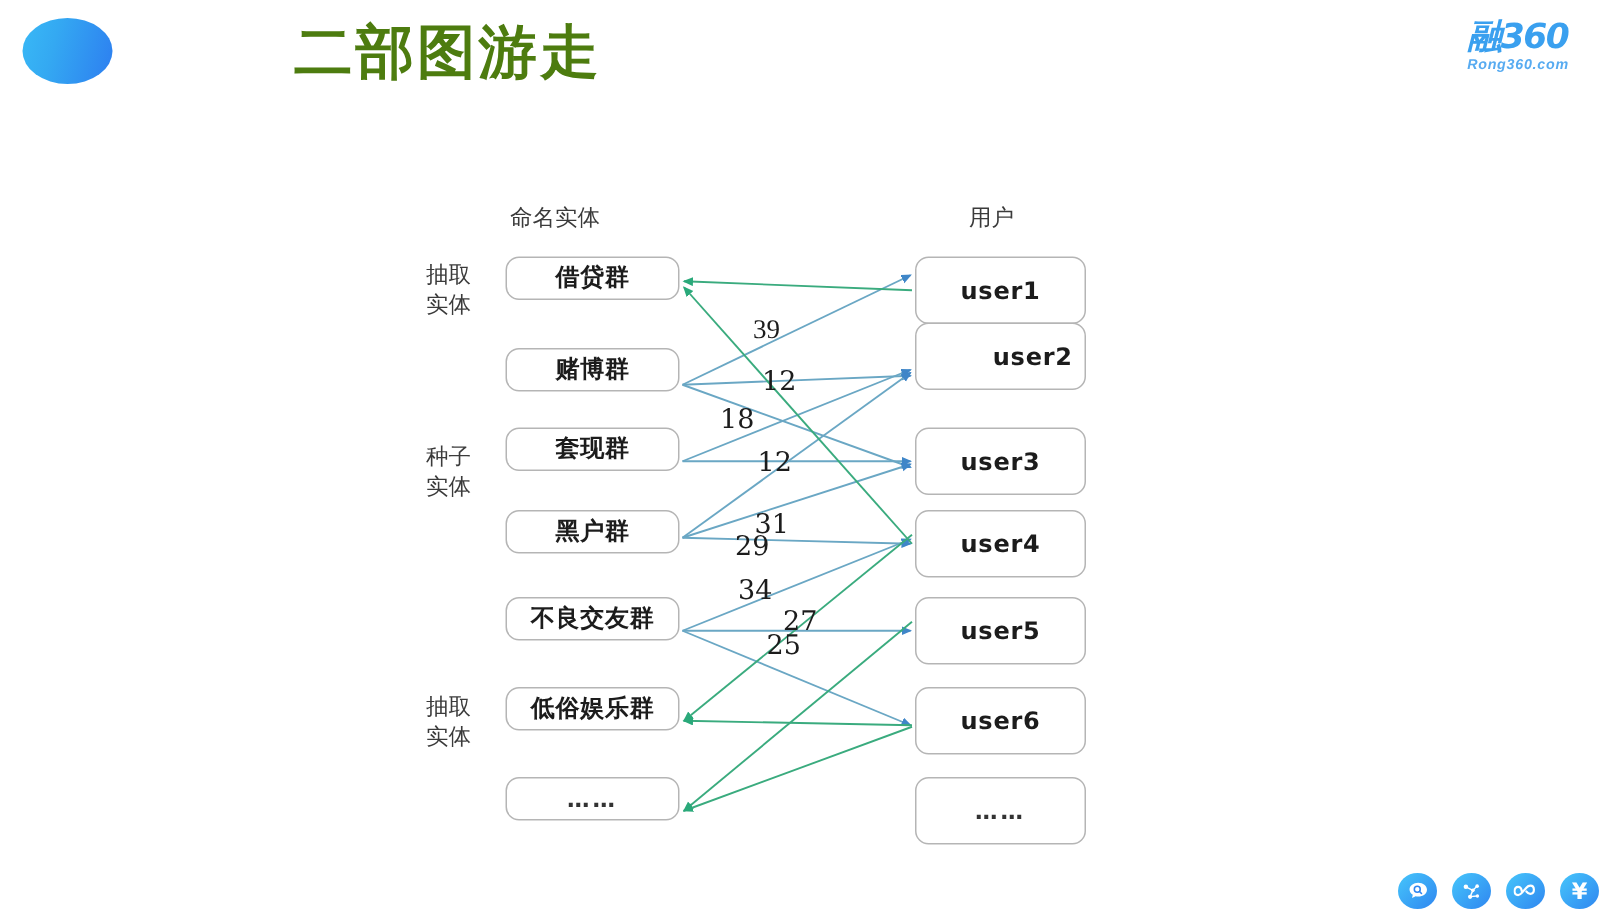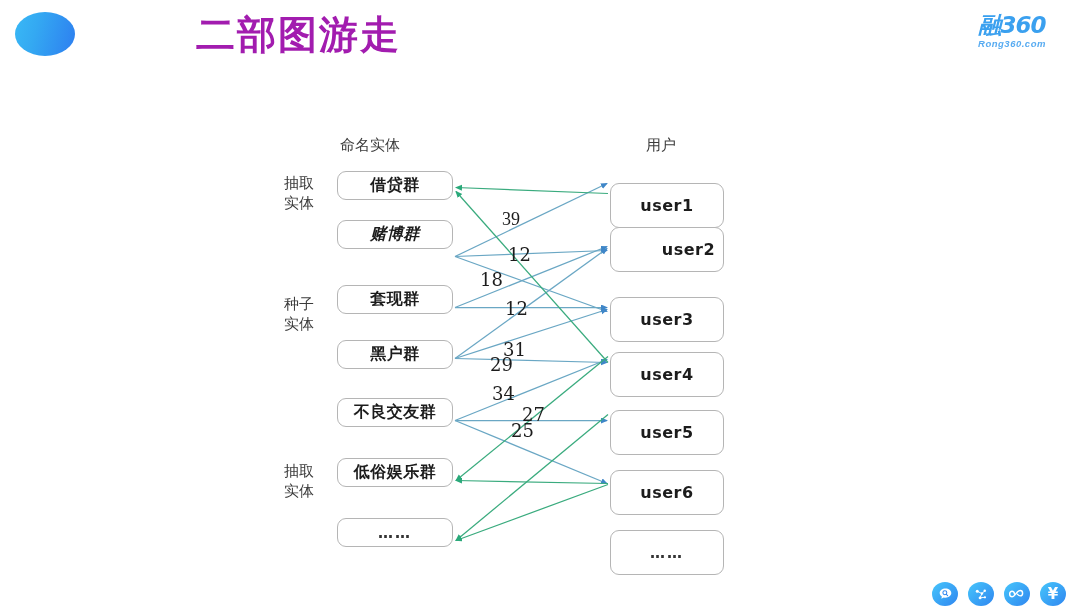--- a/index.html
+++ b/index.html
@@ -16,21 +16,21 @@
   
   .header-dot{
     position:absolute;left:15px;top:12px;
     width:60px;height:44px;border-radius:50%;
     background:linear-gradient(105deg,#39b9f6 0%,#34a9f2 35%,#2d7ef0 100%);
   }
   .slide-title{
     position:absolute;left:196px;top:8px;
     font-family:"DejaVu Sans","Liberation Sans",sans-serif;
     font-size:39px;font-weight:700;letter-spacing:2px;
-    color:#a21caf;
+    color:#4d7c0f;
     white-space:nowrap;
   }
 
   
   .logo{
     position:absolute;right:14px;top:14px;
     width:108px;height:40px;
     text-align:center;line-height:1;font-style:italic;
   }
   .logo-mark{
@@ -71,21 +71,21 @@
     border:1.4px solid #b5b5b5;
     border-radius:9px;
     background:#ffffff;
     display:flex;align-items:center;justify-content:center;
     font-size:16px;font-weight:700;color:#1c1c1c;
     font-family:"DejaVu Sans","Liberation Sans",sans-serif;
     letter-spacing:.5px;
   }
   .node.dots{font-size:15px;letter-spacing:2px;color:#333;}
   .node.left{left:337px;width:116px;height:29px;}
-  .node.right{left:610px;width:114px;height:45px;margin-top:12px;}
+  .node.right{left:610px;width:114px;height:45px;}
 
   .edge-label{
     position:absolute;
     font-size:18px;color:#1c1c1c;
     font-family:"DejaVu Serif","Liberation Serif",serif;
     white-space:nowrap;
   }
 
   
   .footer-icons{
@@ -162,21 +162,21 @@
           <line x1="608" y1="483.5" x2="456" y2="480.5" stroke="#3aab7e" marker-end="url(#ah-ent)" stroke-width="1.25"></line>
           <line x1="608" y1="414.5" x2="456" y2="540.5" stroke="#3aab7e" marker-end="url(#ah-ent)" stroke-width="1.25"></line>
           <line x1="608" y1="484.5" x2="456" y2="540.5" stroke="#3aab7e" marker-end="url(#ah-ent)" stroke-width="1.25"></line>
         </g>
     </svg>
 
     <div id="nodes-left">
         <div class="node left" style="top: 171px;">
           <span>借贷群</span>
         </div>
-        <div class="node left" style="top: 220px; font-style: italic;">
+        <div class="node left" style="top: 232px;">
           <span>赌博群</span>
         </div>
         <div class="node left" style="top: 285px;">
           <span>套现群</span>
         </div>
         <div class="node left" style="top: 340px;">
           <span>黑户群</span>
         </div>
         <div class="node left" style="top: 398px;">
           <span>不良交友群</span>

